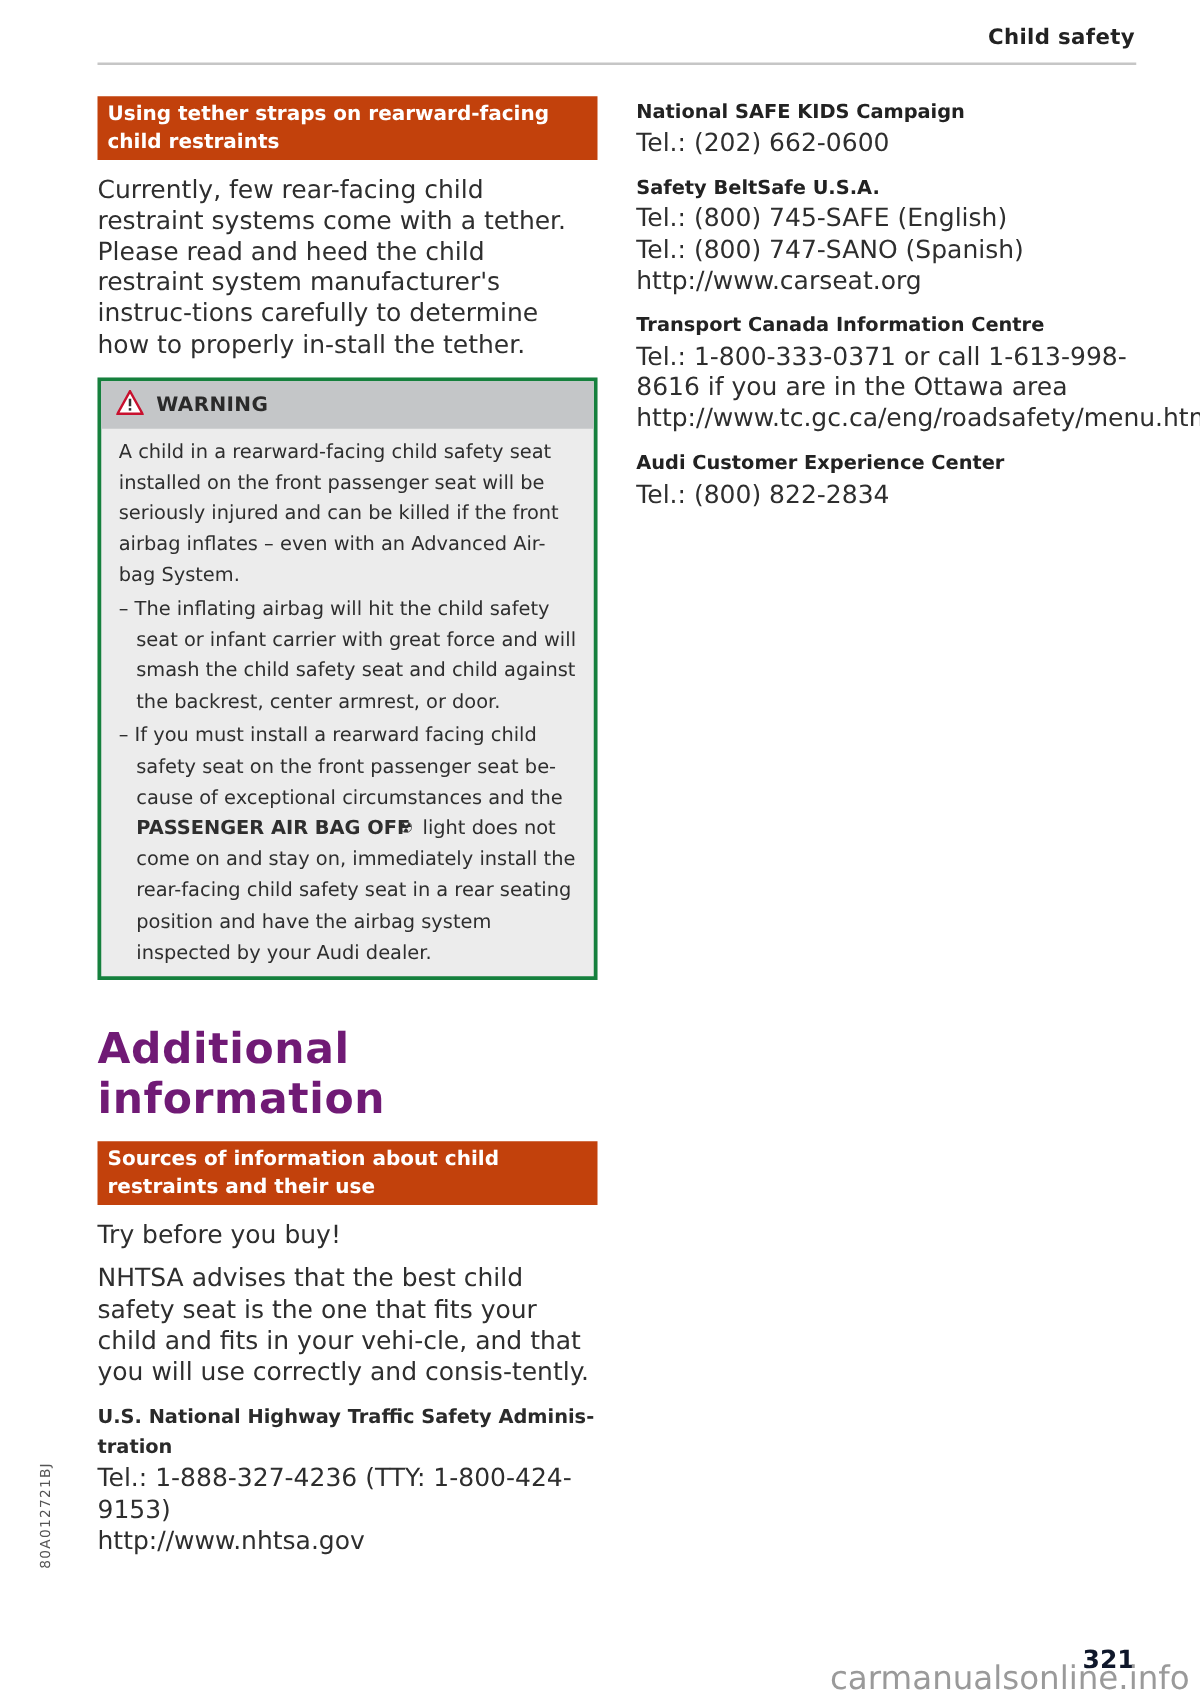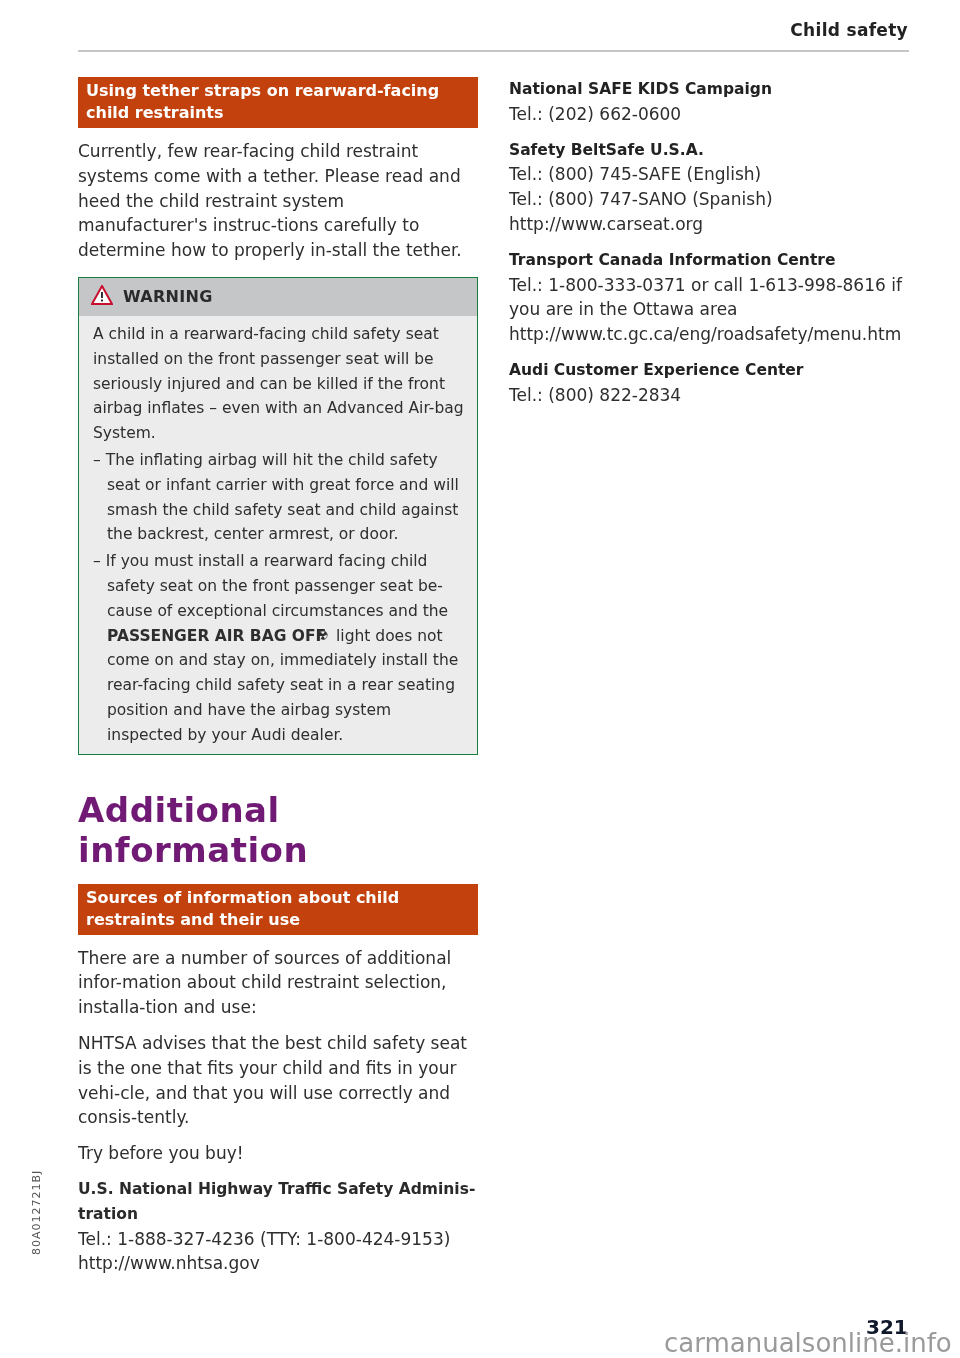--- a/index.html
+++ b/index.html
@@ -3,23 +3,23 @@
 <meta charset="utf-8">
 <style>
   html, body { margin: 0; padding: 0; background: #ffffff; }
   body { width: 960px; height: 1358px; position: relative; overflow: hidden;
          font-family: "DejaVu Sans", sans-serif; color: #2a2a2a; }
   .header-title { position: absolute; right: 52px; top: 20px; font-size: 17px; font-weight: bold; color: #222; letter-spacing: 0.3px; }
   .header-rule { position: absolute; left: 78px; top: 50px; width: 831px; height: 2px; background: #c6c6c6; }
   .col-left { position: absolute; left: 78px; top: 77px; width: 400px; }
   .col-right { position: absolute; left: 509px; top: 77px; width: 410px; }
   .red-heading { background: #c2410c; color: #fff; font-weight: bold; font-size: 16px; line-height: 22px; padding: 3px 8px 4px 8px; }
-  p { margin: 0; font-size: 17px; line-height: 24.8px; color: #2e2e2e; }
+  p { margin: 0; font-size: 20px; line-height: 24.8px; color: #2e2e2e; }
   .para { margin-top: 11px; }
-  .warning { margin-top: 14px; border: 1px solid #15803d; background: #ececec; }
+  .warning { margin-top: 14px; border: 3px solid #15803d; background: #ececec; }
   .warning-head { background: #c4c6c8; height: 38px; display: flex; align-items: center; padding-left: 12px; }
   .warning-head svg { width: 22px; height: 20px; }
   .warning-label { font-weight: bold; font-size: 16px; margin-left: 10px; color: #2a2a2a; letter-spacing: 0.3px; }
   .warning-body { padding: 6px 10px 6px 14px; }
   .warning-body p { font-size: 15.5px; line-height: 24.8px; }
   .bullet { padding-left: 14px; text-indent: -14px; margin-top: 2px; }
   .big-heading { font-size: 34px; font-weight: bold; color: #701a75; margin-top: 35px; letter-spacing: 0.5px; }
   .red-heading2 { margin-top: 14px; }
   .bold { font-weight: bold; }
   .contact { margin-bottom: 11px; }
@@ -52,23 +52,22 @@
     </div>
     <div class="warning-body">
       <p>A child in a rearward-facing child safety seat installed on the front passenger seat will be seriously injured and can be killed if the front airbag inflates – even with an Advanced Air-bag System.</p>
       <p class="bullet">– The inflating airbag will hit the child safety seat or infant carrier with great force and will smash the child safety seat and child against the backrest, center armrest, or door.</p>
       <p class="bullet"><span>– If you must install a rearward facing child safety seat on the front passenger seat be-cause of exceptional circumstances and the </span><span class="bold">PASSENGER AIR BAG OFF</span> <span class="airbag-icon">☢</span><span> light does not come on and stay on, immediately install the rear-facing child safety seat in a rear seating position and have the airbag system inspected by your Audi dealer.</span></p>
     </div>
   </div>
 
   <div class="big-heading">Additional information</div>
   <div class="red-heading red-heading2">Sources of information about child restraints and their use</div>
-  <p class="para">There are a number of sources of additional infor-mation about child restraint selection, installa-tion and use:</p>
+  <p class="para">Try before you buy!</p>
   <p class="para">NHTSA advises that the best child safety seat is the one that fits your child and fits in your vehi-cle, and that you will use correctly and consis-tently.</p>
-  <p class="para">Try before you buy!</p>
   <div class="para">
     <div class="name bold" style="font-size:15.5px;line-height:24.8px;">U.S. National Highway Traffic Safety Adminis-tration</div>
     <p>Tel.: 1-888-327-4236 (TTY: 1-800-424-9153)</p>
     <p>http://www.nhtsa.gov</p>
   </div>
 </div>
 
 <div class="col-right">
   <div class="contact">
     <div class="name">National SAFE KIDS Campaign</div>

